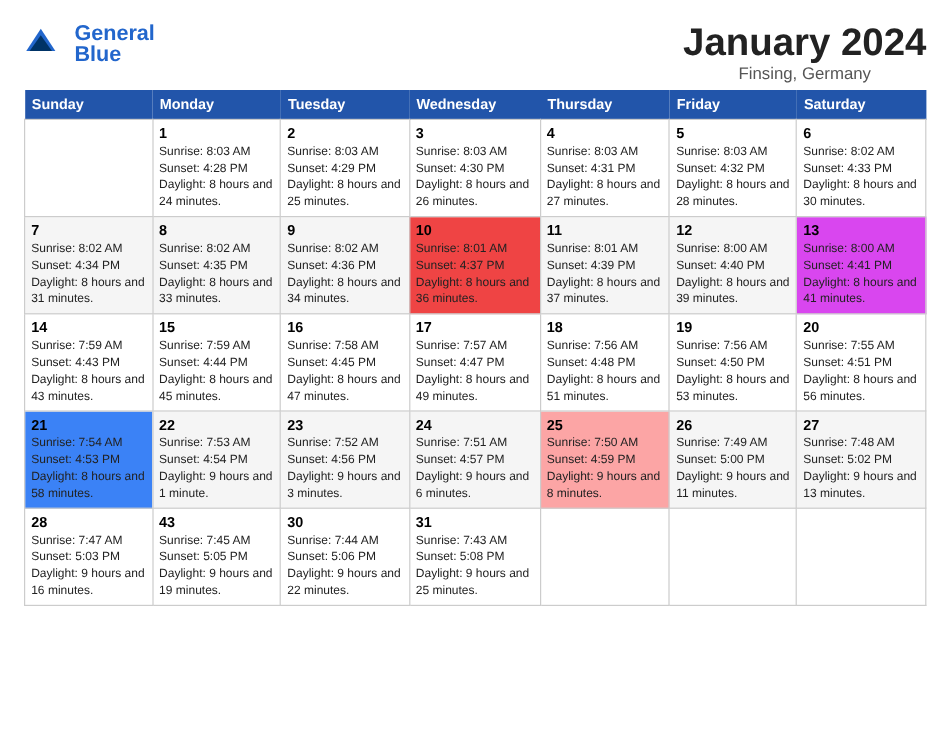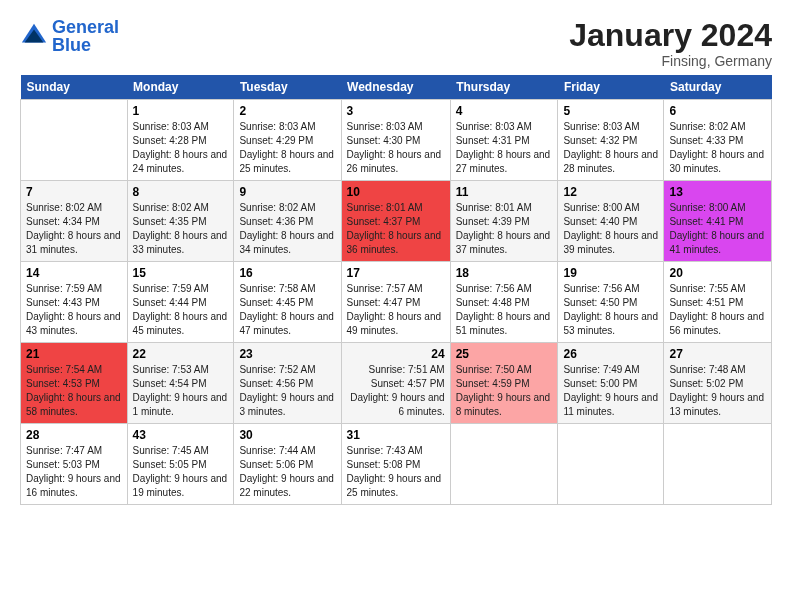--- a/index.html
+++ b/index.html
@@ -16,37 +16,37 @@
     }
     .header-row {
       display: flex;
       justify-content: space-between;
       align-items: flex-start;
       margin-bottom: 6px;
     }
     .logo {
       display: flex;
       align-items: center;
-      gap: 4px;
+      gap: 14px;
     }
     .logo-text {
       font-size: 18px;
       font-weight: bold;
       color: #003366;
       line-height: 1;
     }
     .logo-text span {
       color: #2266cc;
     }
     .logo-icon {
       width: 28px;
       height: 28px;
     }
     .title-block {
-      text-align: right;
+      text-align: center;
     }
     .month-title {
       font-size: 32px;
       font-weight: bold;
       color: #222;
       line-height: 1.1;
     }
     .location {
       font-size: 14px;
       color: #555;
@@ -167,27 +167,27 @@
           <td><span class="day-number">17</span>
           <span class="day-detail">Sunrise: 7:57 AM<br>Sunset: 4:47 PM<br>Daylight: 8 hours and 49 minutes.</span></td>
           <td><span class="day-number">18</span>
           <span class="day-detail">Sunrise: 7:56 AM<br>Sunset: 4:48 PM<br>Daylight: 8 hours and 51 minutes.</span></td>
           <td><span class="day-number">19</span>
           <span class="day-detail">Sunrise: 7:56 AM<br>Sunset: 4:50 PM<br>Daylight: 8 hours and 53 minutes.</span></td>
           <td><span class="day-number">20</span>
           <span class="day-detail">Sunrise: 7:55 AM<br>Sunset: 4:51 PM<br>Daylight: 8 hours and 56 minutes.</span></td>
         </tr>
         <tr>
-          <td style="background: #ef4444;"><span class="day-number">21</span>
+          <td style="background: #3b82f6;"><span class="day-number">21</span>
           <span class="day-detail">Sunrise: 7:54 AM<br>Sunset: 4:53 PM<br>Daylight: 8 hours and 58 minutes.</span></td>
           <td style="background: rgb(245, 245, 245);"><span class="day-number">22</span>
           <span class="day-detail">Sunrise: 7:53 AM<br>Sunset: 4:54 PM<br>Daylight: 9 hours and 1 minute.</span></td>
           <td style="background: rgb(245, 245, 245);"><span class="day-number">23</span>
           <span class="day-detail">Sunrise: 7:52 AM<br>Sunset: 4:56 PM<br>Daylight: 9 hours and 3 minutes.</span></td>
-          <td style="background: rgb(245, 245, 245); text-align: right;"><span class="day-number">24</span>
+          <td style="background: rgb(245, 245, 245);"><span class="day-number">24</span>
           <span class="day-detail">Sunrise: 7:51 AM<br>Sunset: 4:57 PM<br>Daylight: 9 hours and 6 minutes.</span></td>
           <td style="background: #fca5a5;"><span class="day-number">25</span>
           <span class="day-detail">Sunrise: 7:50 AM<br>Sunset: 4:59 PM<br>Daylight: 9 hours and 8 minutes.</span></td>
           <td style="background: rgb(245, 245, 245);"><span class="day-number">26</span>
           <span class="day-detail">Sunrise: 7:49 AM<br>Sunset: 5:00 PM<br>Daylight: 9 hours and 11 minutes.</span></td>
           <td style="background: rgb(245, 245, 245);"><span class="day-number">27</span>
           <span class="day-detail">Sunrise: 7:48 AM<br>Sunset: 5:02 PM<br>Daylight: 9 hours and 13 minutes.</span></td>
         </tr>
         <tr>
           <td><span class="day-number">28</span>

